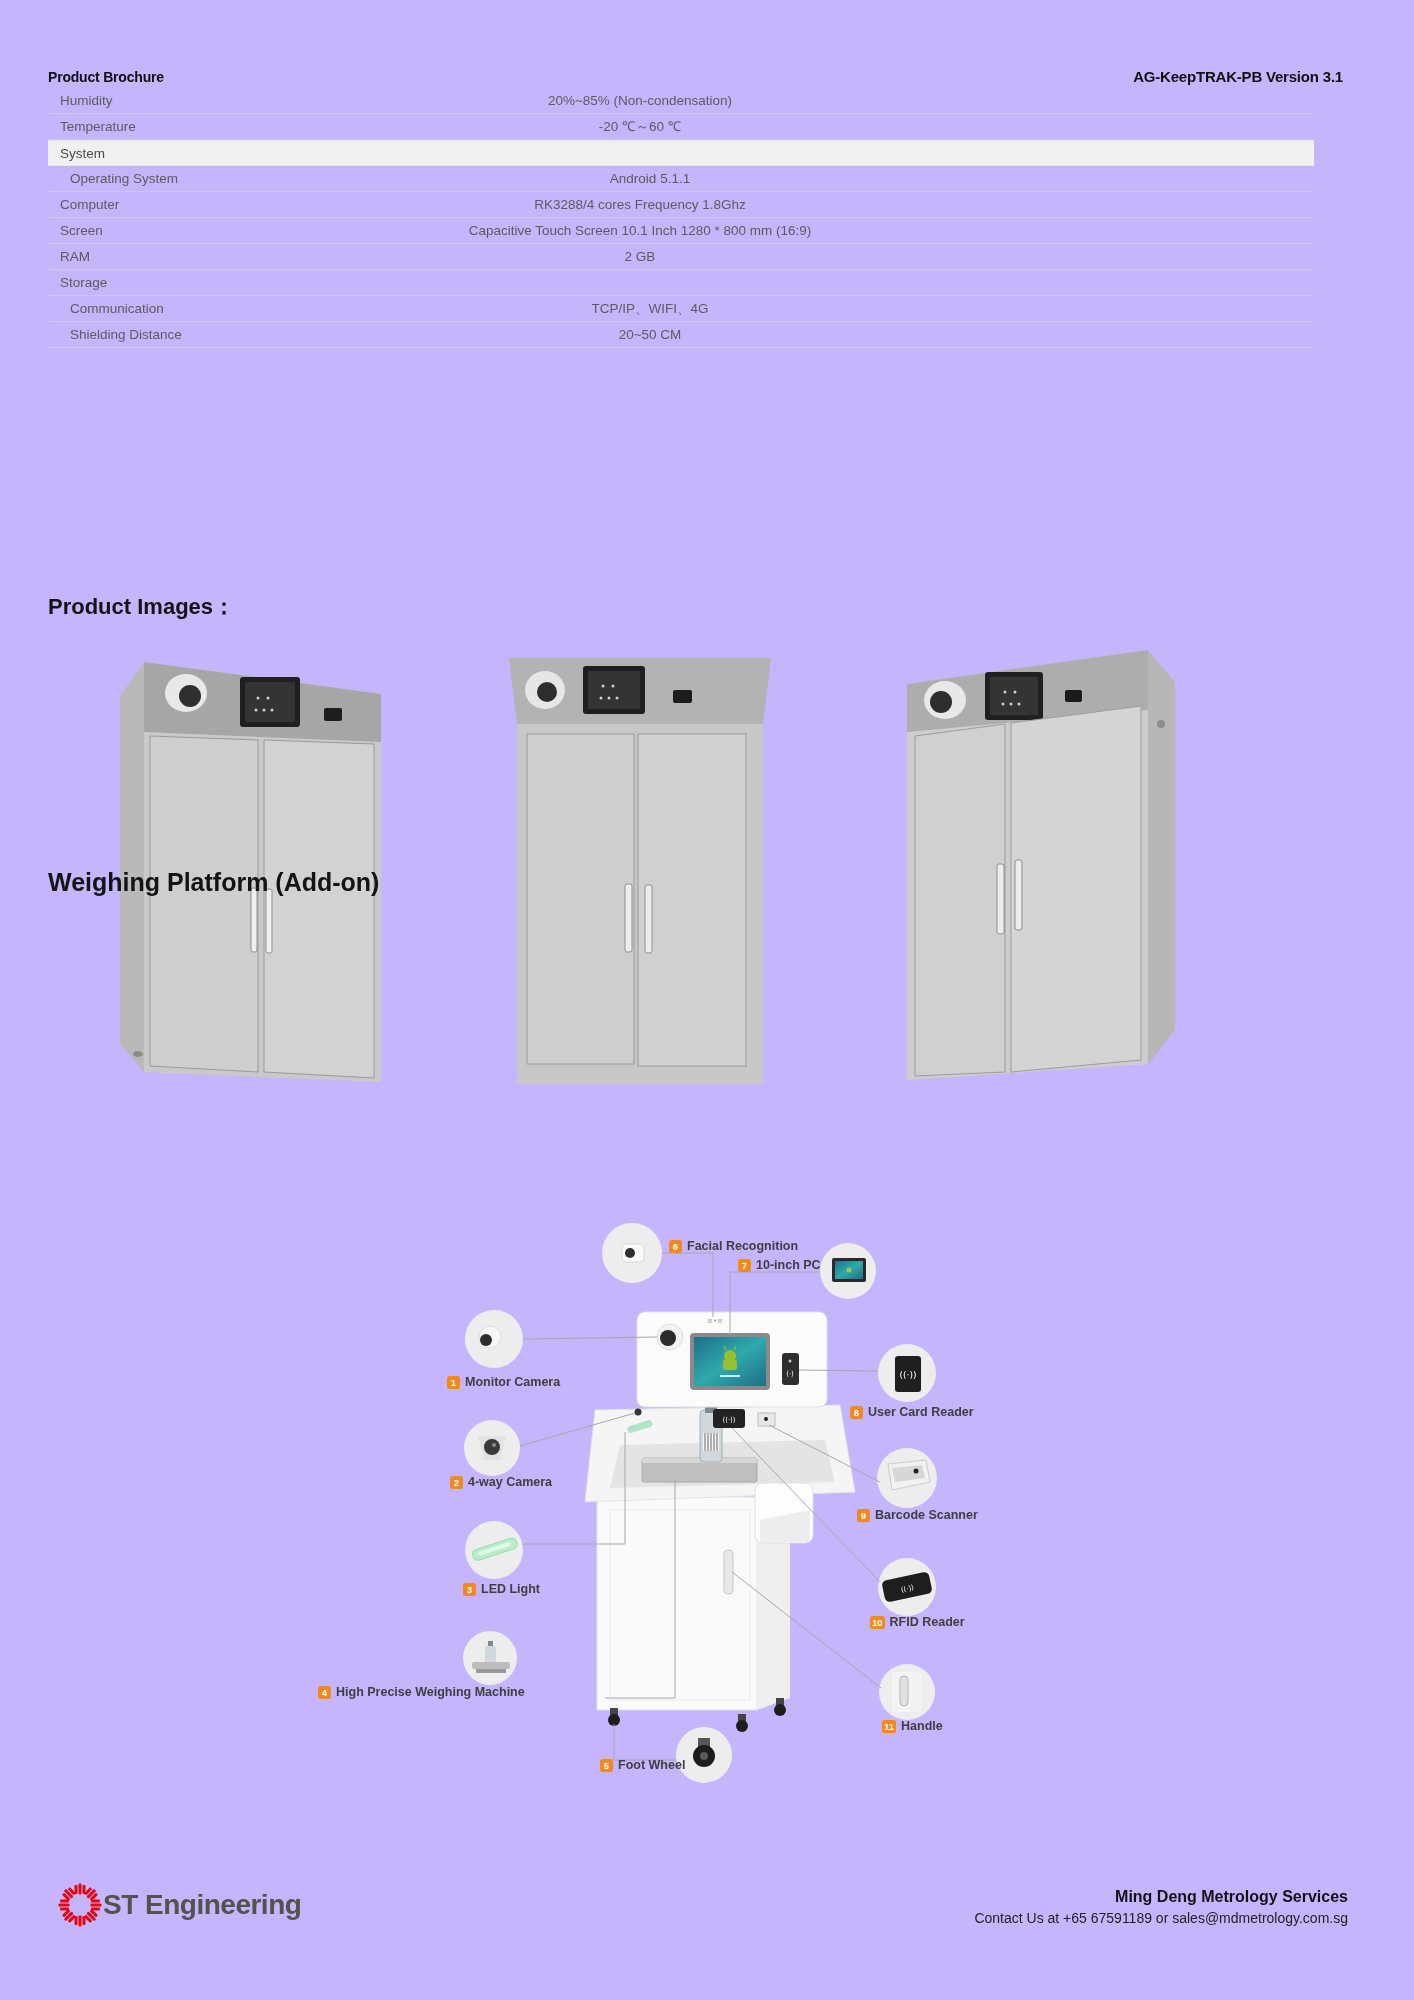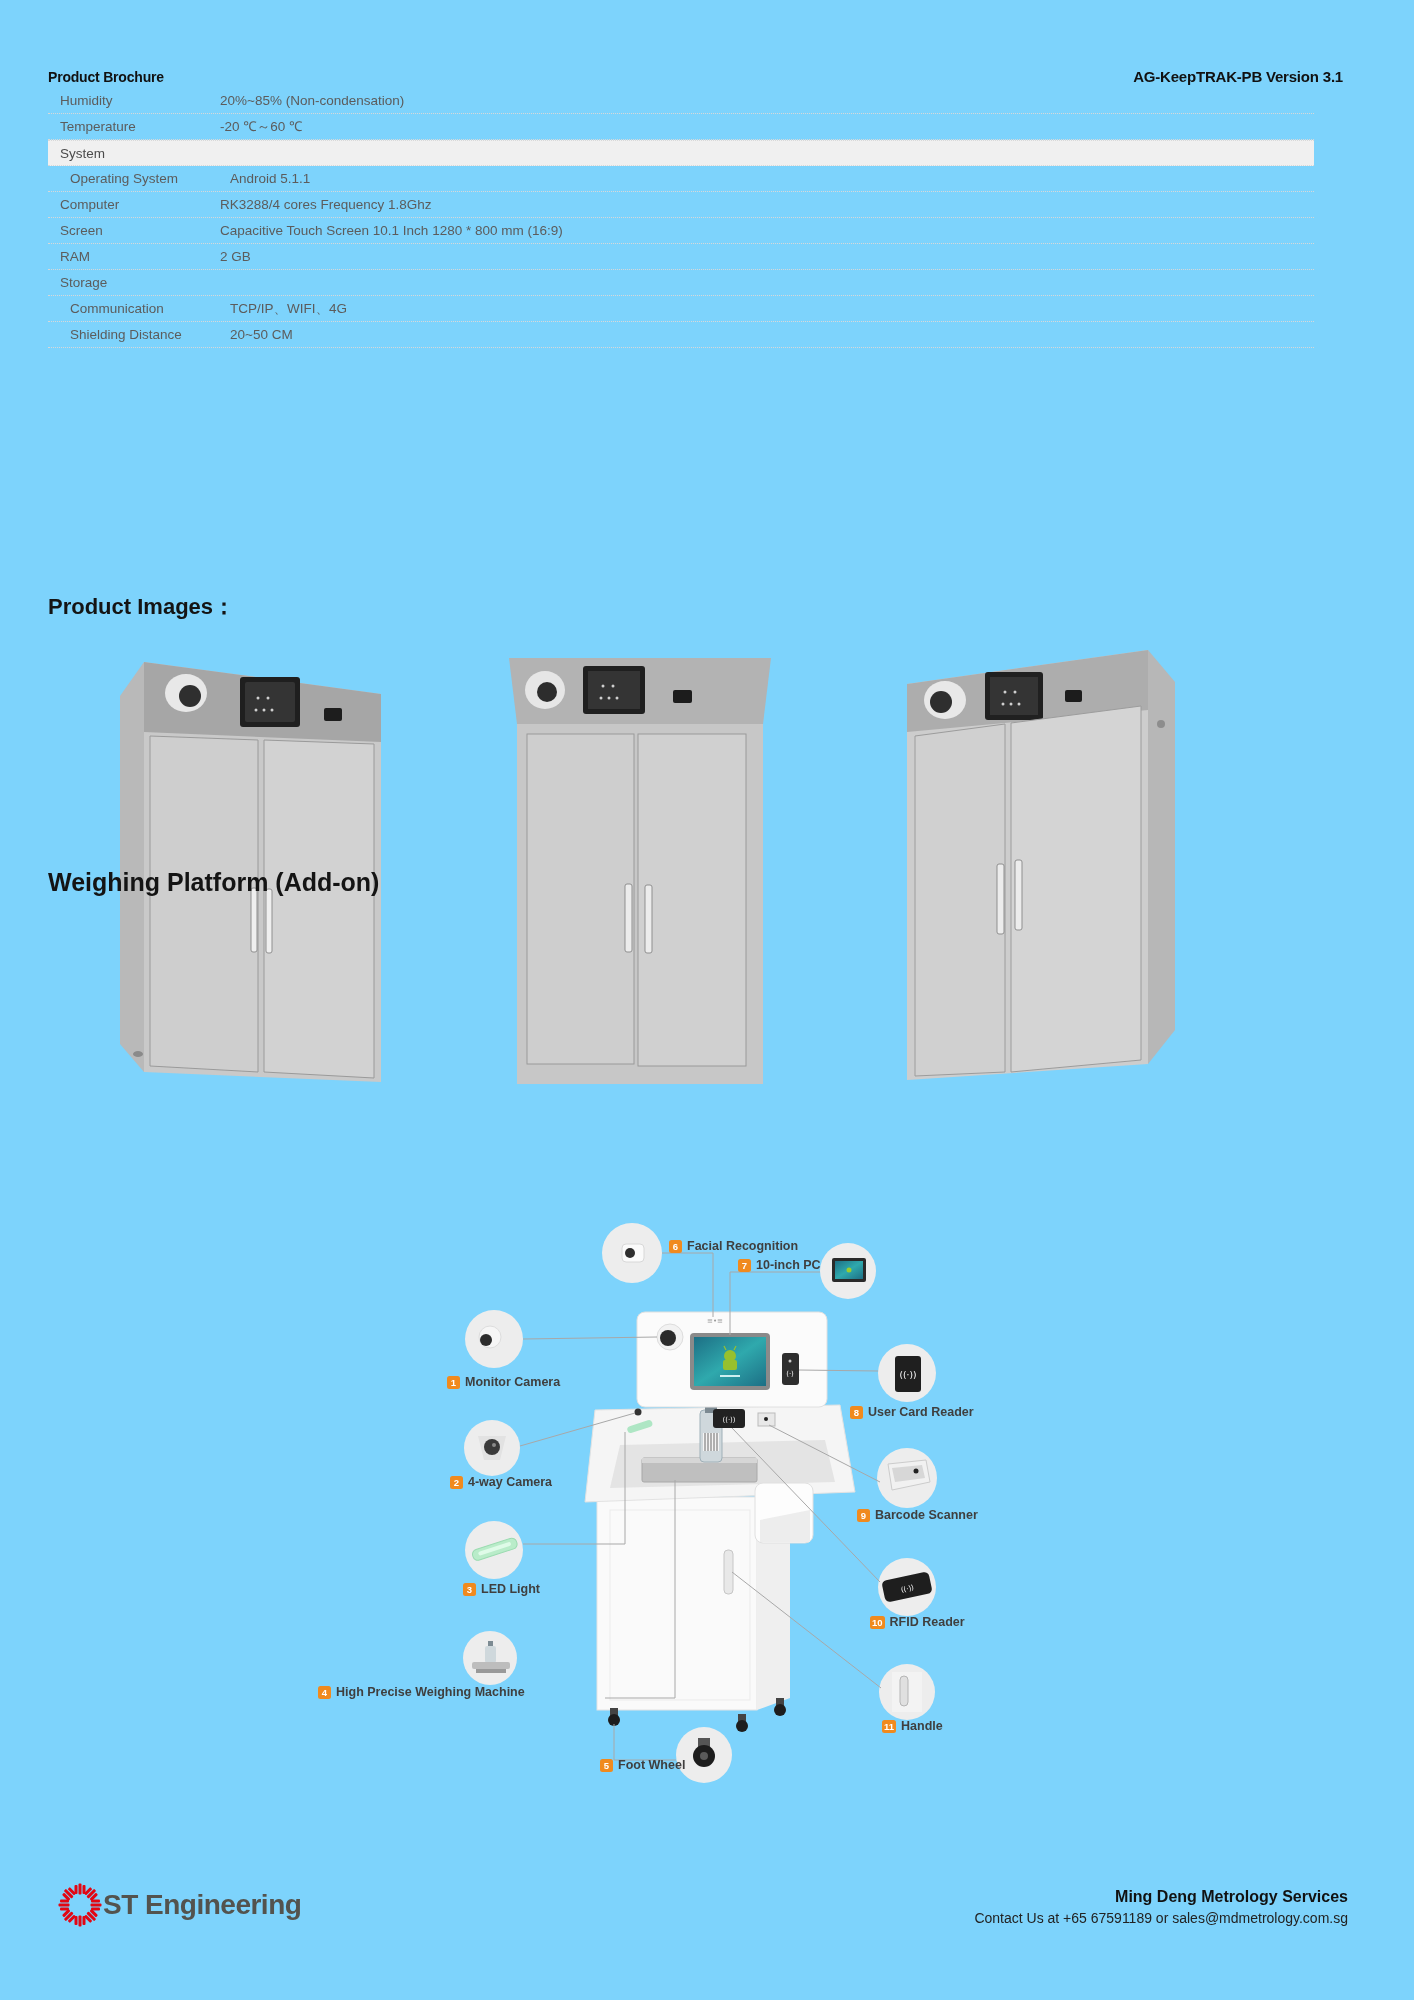--- a/index.html
+++ b/index.html
@@ -1,29 +1,29 @@
 <!DOCTYPE html>
 <html><head>
 <meta charset="utf-8">
 <style>
   html,body{margin:0;padding:0;background:#ffffff;}
-  .page{position:relative;width:1414px;height:2000px;background:#7dd3fc;overflow:hidden;
+  .page{position:relative;width:1414px;height:2000px;background:#c4b5fd;overflow:hidden;
         font-family:"Liberation Sans",sans-serif;}
   
   .doc-header{position:absolute;left:48px;top:68px;width:1295px;display:flex;
               justify-content:space-between;align-items:baseline;}
   .doc-header .lft{font-size:14px;font-weight:bold;color:#111;letter-spacing:-0.2px;}
   .doc-header .rgt{font-size:15px;font-weight:bold;color:#111;letter-spacing:-0.2px;}
   
   .spec{position:absolute;left:48px;top:88px;width:1266px;}
   .spec-row{display:flex;align-items:center;height:26px;border-bottom:1px dotted #d8d8d8;
             font-size:13.5px;color:#5c5c5c;box-sizing:border-box;}
   .spec-row .label{flex:0 0 160px;padding-left:12px;white-space:nowrap;}
   .spec-row.indent .label{padding-left:22px;}
-  .spec-row .value{flex:0 0 840px;text-align:left;white-space:nowrap;}
+  .spec-row .value{flex:0 0 840px;text-align:center;white-space:nowrap;}
   .spec-row.section{background:#f0f0f0;border-top:1px dotted #d8d8d8;color:#4b4b4b;}
   .spec-row.section .label{padding-left:12px;}
   
   .h-products{position:absolute;left:48px;top:592px;margin:0;font-size:22px;font-weight:bold;color:#141414;}
   .h-weighing{position:absolute;left:48px;top:868px;margin:0;font-size:25px;font-weight:bold;color:#141414;z-index:5;}
   
   .cab{position:absolute;}
   .cab1{left:108px;top:636px;}
   .cab2{left:505px;top:642px;}
   .cab3{left:893px;top:628px;}

